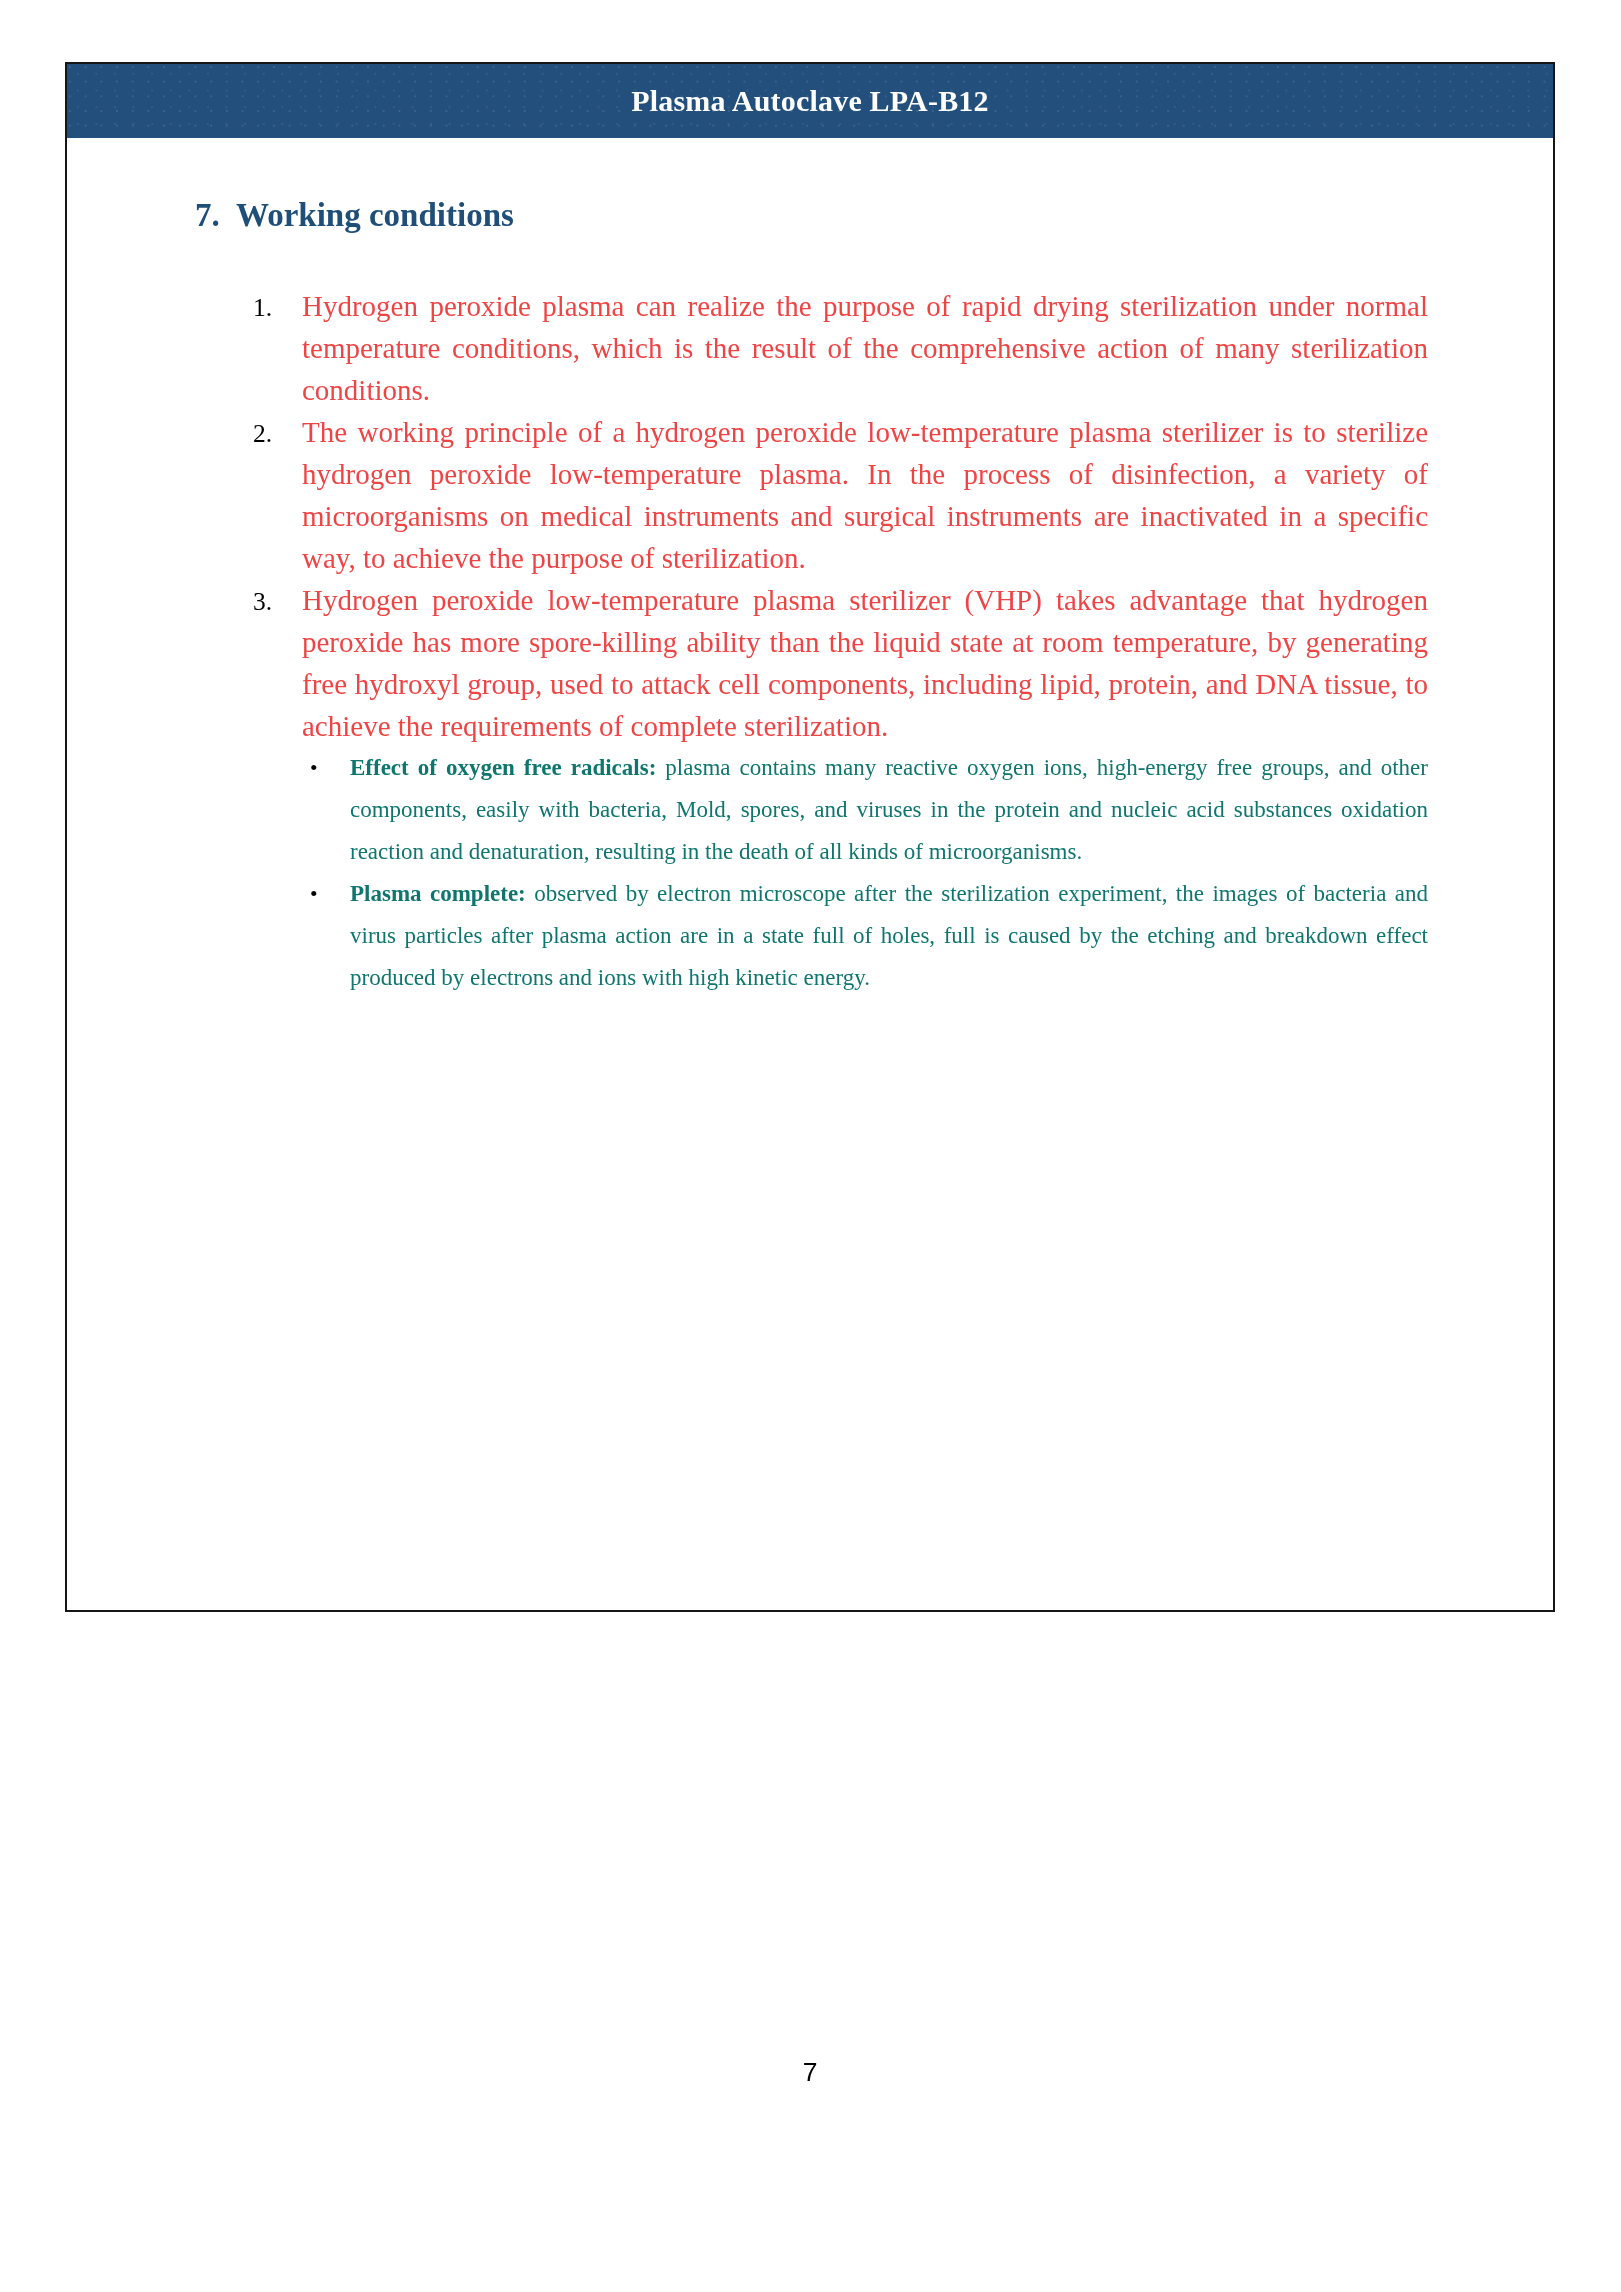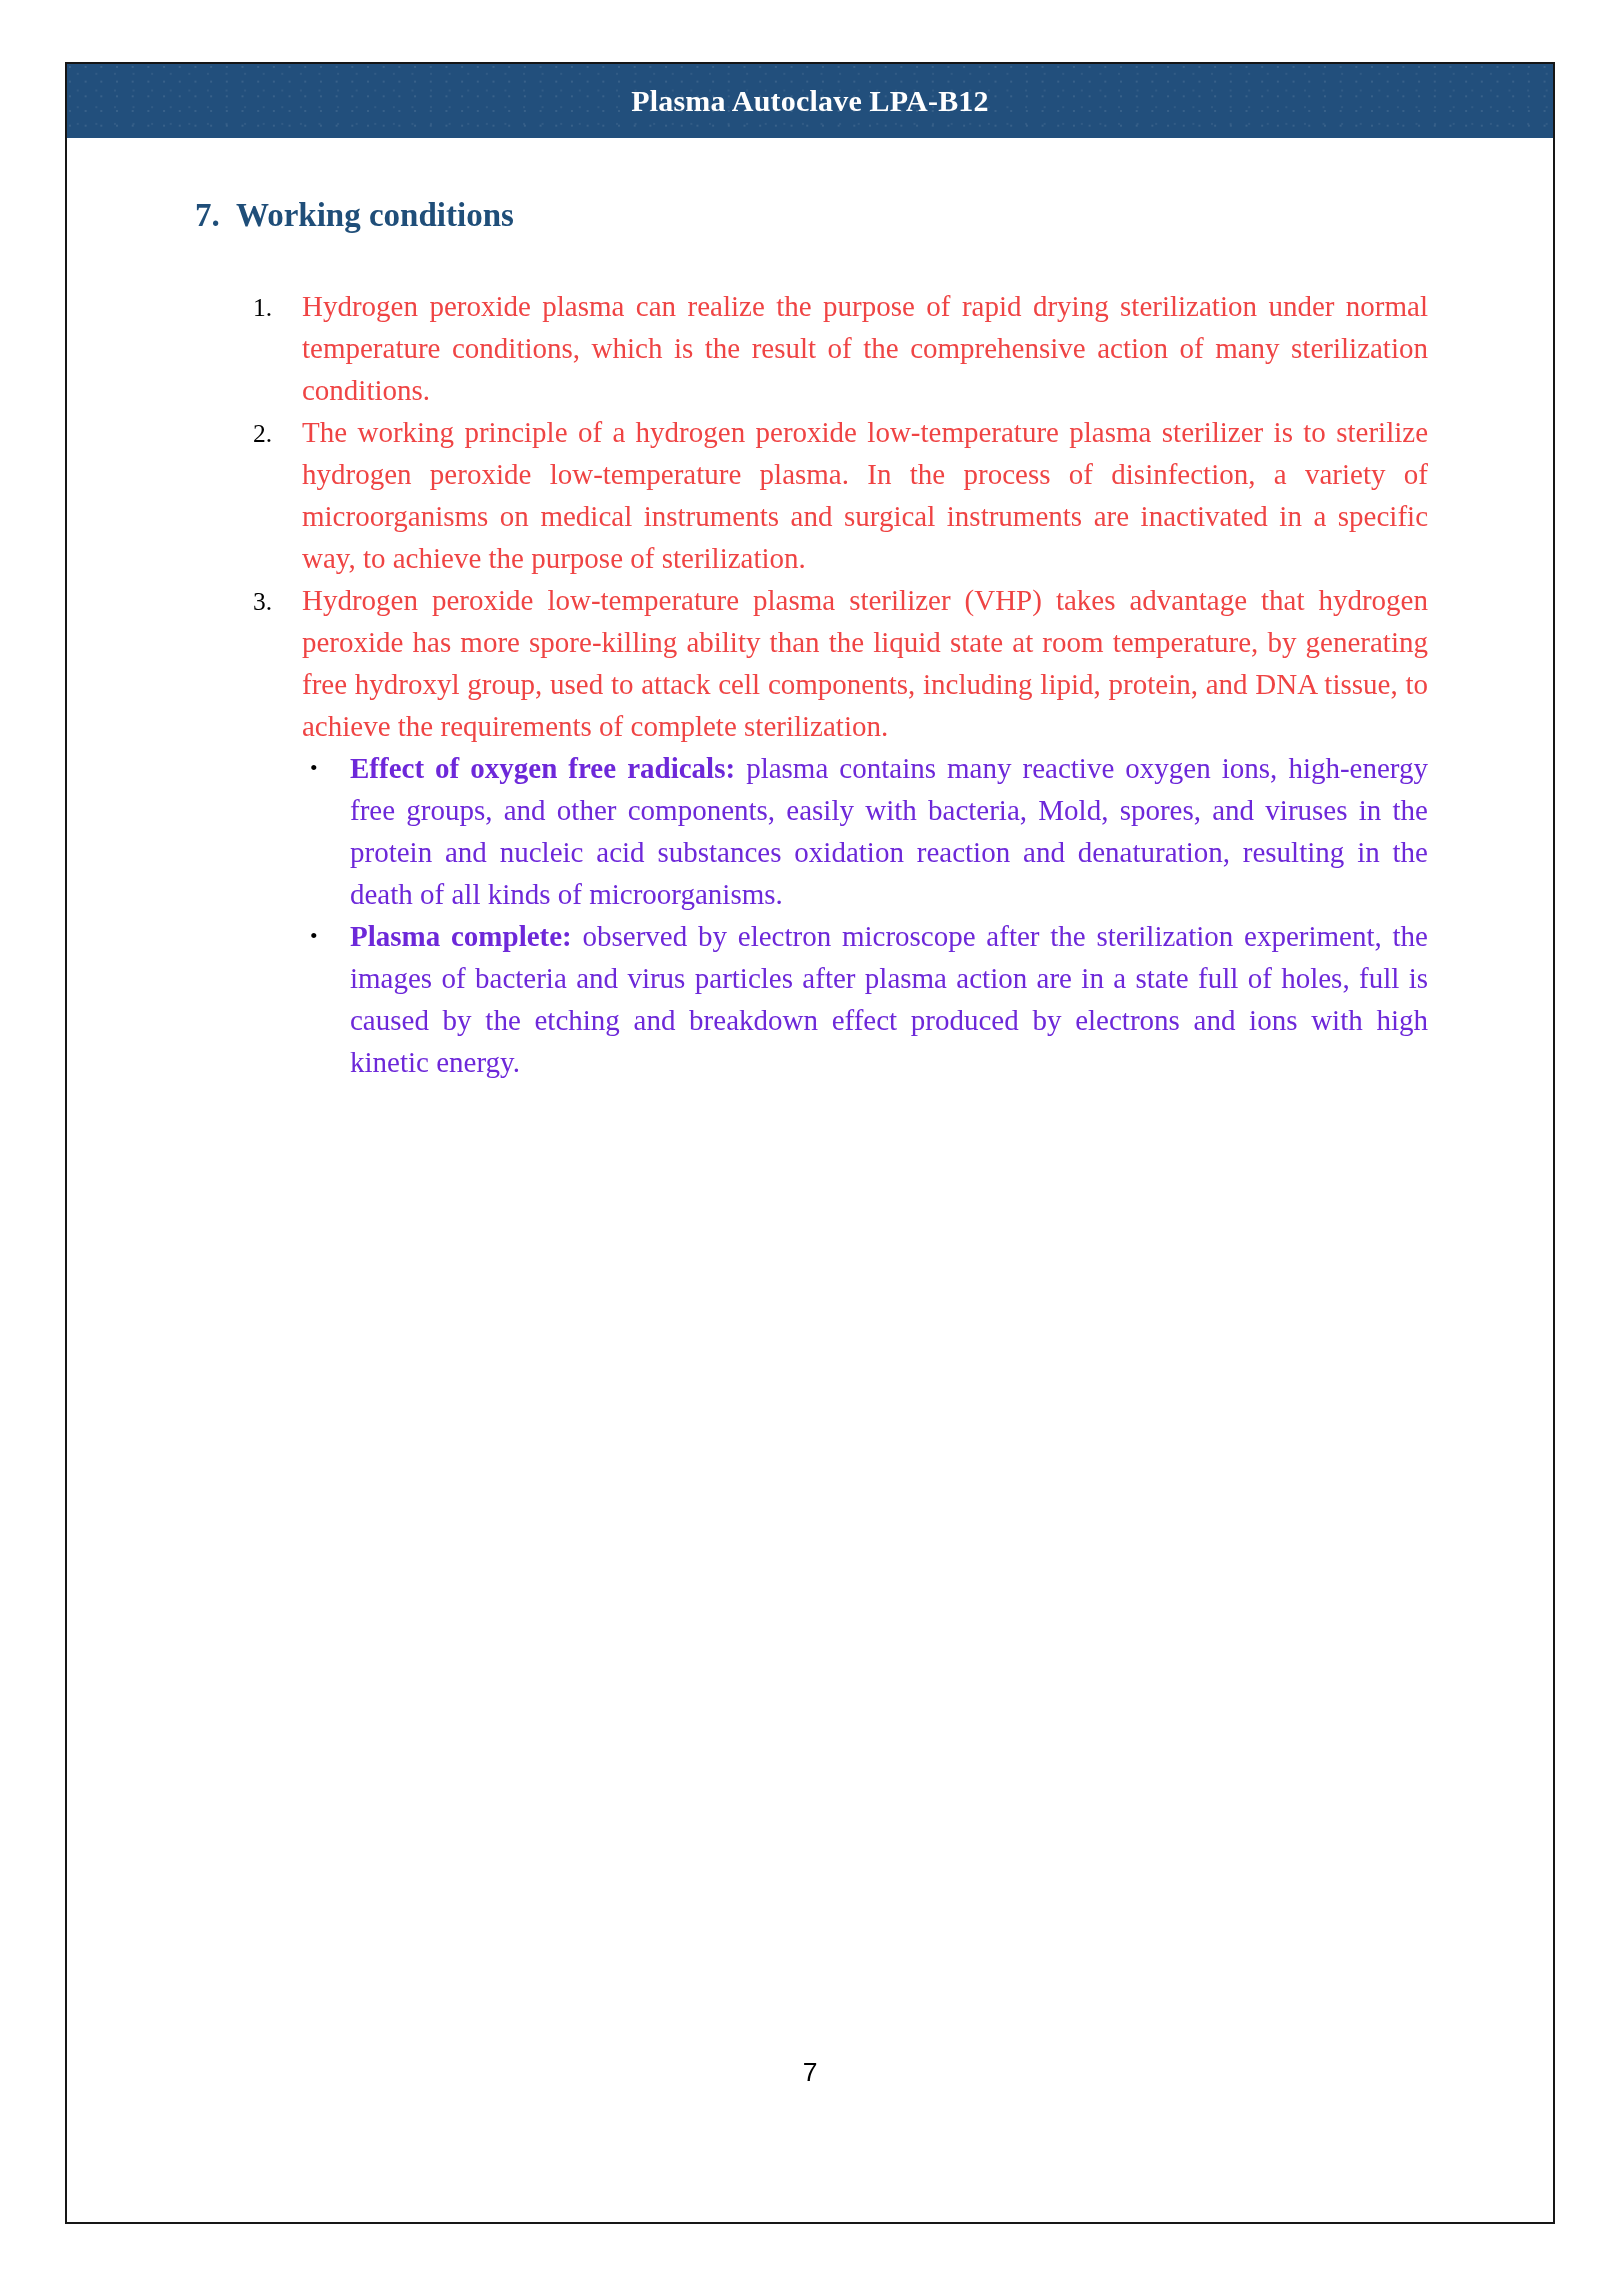--- a/index.html
+++ b/index.html
@@ -14,21 +14,21 @@
     font-family: "Liberation Serif", "DejaVu Serif", serif;
     -webkit-font-smoothing: antialiased;
   }
 
   
   #page-frame {
     position: absolute;
     left: 65px;
     top: 62px;
     width: 1490px;
-    height: 2162px;
+    height: 1550px;
     border: 2.9px solid #161616;
     box-sizing: border-box;
     background: #ffffff;
   }
 
   
   #doc-header {
     position: relative;
     height: 74px;
     background-color: #224f7c;
@@ -121,23 +121,23 @@
   }
   .bullet-item .marker {
     flex: 0 0 40px;
     width: 40px;
     font-size: 21.6px;
     line-height: 42px;
     color: #000000;
   }
   .bullet-item .content {
     flex: 1 1 auto;
-    font-size: 29px;
-    line-height: 42px;
-    color: #6d28d9;
+    font-size: 23px;
+    line-height: 42px;
+    color: #0f766e;
     text-align: justify;
     text-justify: inter-word;
   }
   .bullet-item .lead {
     font-weight: bold;
   }
 
   
   #page-number {
     position: absolute;

